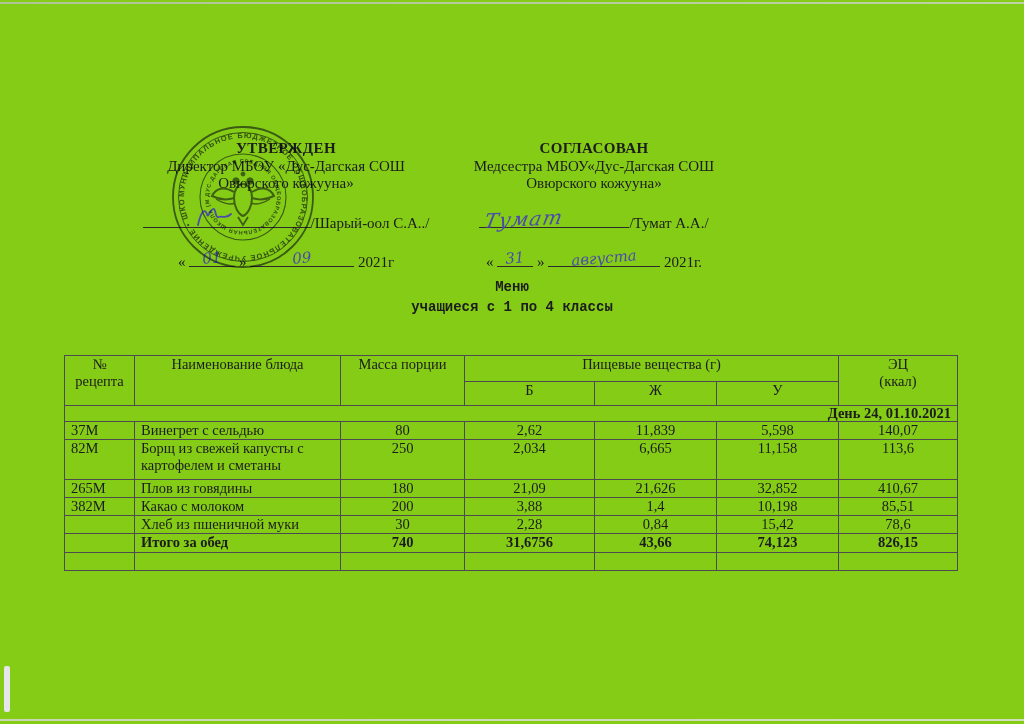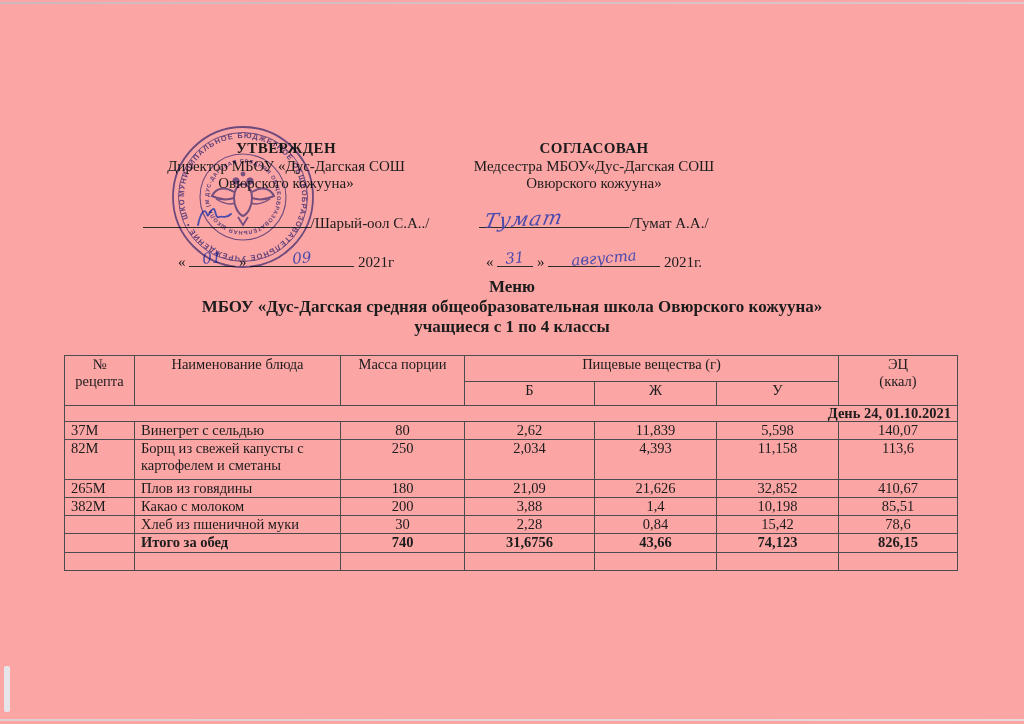--- a/index.html
+++ b/index.html
@@ -1,17 +1,17 @@
 <!DOCTYPE html>
 <html><head>
 <meta charset="utf-8">
 <style>
   html,body{margin:0;padding:0;background:#8a8a8e;}
   .page{
-    position:relative;width:1024px;height:724px;background:#fca5a5;
+    position:relative;width:1024px;height:724px;background:#84cc16;
     font-family:"Liberation Serif","DejaVu Serif",serif;color:#1c1c1c;
     overflow:hidden;
   }
   .edge-top{position:absolute;top:2px;left:0;width:100%;height:2px;
     background:linear-gradient(to right,#bfbfc6,#d2d2d8);opacity:.75;}
   .edge-bottom{position:absolute;bottom:3px;left:0;width:100%;height:2px;
     background:linear-gradient(to right,#d9d9dd,#e4e4e8);opacity:.8;}
   .edge-left-smudge{position:absolute;left:4px;bottom:12px;width:6px;height:46px;
     background:#e6e6ea;border-radius:2px;}
 
@@ -28,21 +28,21 @@
      transform:skewX(-14deg) rotate(-3deg);white-space:nowrap;letter-spacing:1px;}
   .hand-date{position:absolute;left:0;right:0;bottom:-1px;font-size:15px;
      transform:rotate(-5deg);}
   .sig-squiggle{position:absolute;left:52px;bottom:-2px;}
 
   
   .stamp{position:absolute;left:168px;top:122px;opacity:.82;mix-blend-mode:multiply;}
 
   
   .doc-title{position:absolute;left:0;top:277px;width:1024px;text-align:center;
-    font-weight:bold;font-size:17px;line-height:20px;}
+    font-weight:bold;font-size:14px;line-height:20px;font-family:Liberation Mono, monospace;}
 
   
   table.menu{position:absolute;left:64px;top:355px;width:893px;
     border-collapse:collapse;table-layout:fixed;font-size:14.5px;}
   table.menu td{border:1px solid #4c4c50;padding:0 6px;vertical-align:top;
     line-height:17px;overflow:hidden;}
   td.c{text-align:center;}
   td.l{text-align:left;}
   td.b{font-weight:bold;margin-top:36px;}
   tr.hdr1{height:26px;}
@@ -134,21 +134,20 @@
       <path d="M75,62 C70,62 66,68 66,76 C66,84 70,92 75,94 C80,92 84,84 84,76 C84,68 80,62 75,62 Z" fill="none" stroke-width="2"></path>
       <path d="M66,70 C56,64 48,66 44,74 C52,78 60,78 66,76" fill="none" stroke-width="2"></path>
       <path d="M84,70 C94,64 102,66 106,74 C98,78 90,78 84,76" fill="none" stroke-width="2"></path>
       <path d="M48,77 C56,82 62,83 67,81 M102,77 C94,82 88,83 83,81" fill="none" stroke-width="1.4"></path>
       <path d="M70,95 L75,103 L80,95" fill="none" stroke-width="1.8"></path>
     </g>
   </svg>
 
   <div class="doc-title">
     <div>Меню</div>
-    <div>МБОУ «Дус-Дагская средняя общеобразовательная школа Овюрского кожууна»</div>
     <div>учащиеся с 1 по 4 классы</div>
   </div>
 
   <table class="menu">
     <colgroup>
       <col style="width:70px">
         <col style="width:206px">
         <col style="width:124px">
       <col style="width:130px">
         <col style="width:122px">
@@ -185,21 +184,21 @@
         <td class="c">2,62</td>
         <td class="c">11,839</td>
         <td class="c">5,598</td>
         <td class="c">140,07</td>
       </tr>
       <tr class="r2">
         <td class="l">82М</td>
         <td class="l">Борщ из свежей капусты с картофелем и сметаны</td>
         <td class="c">250</td>
         <td class="c">2,034</td>
-        <td class="c">4,393</td>
+        <td class="c">6,665</td>
         <td class="c">11,158</td>
         <td class="c">113,6</td>
       </tr>
       <tr class="r">
         <td class="l">265М</td>
         <td class="l">Плов из говядины</td>
         <td class="c">180</td>
         <td class="c">21,09</td>
         <td class="c">21,626</td>
         <td class="c">32,852</td>

